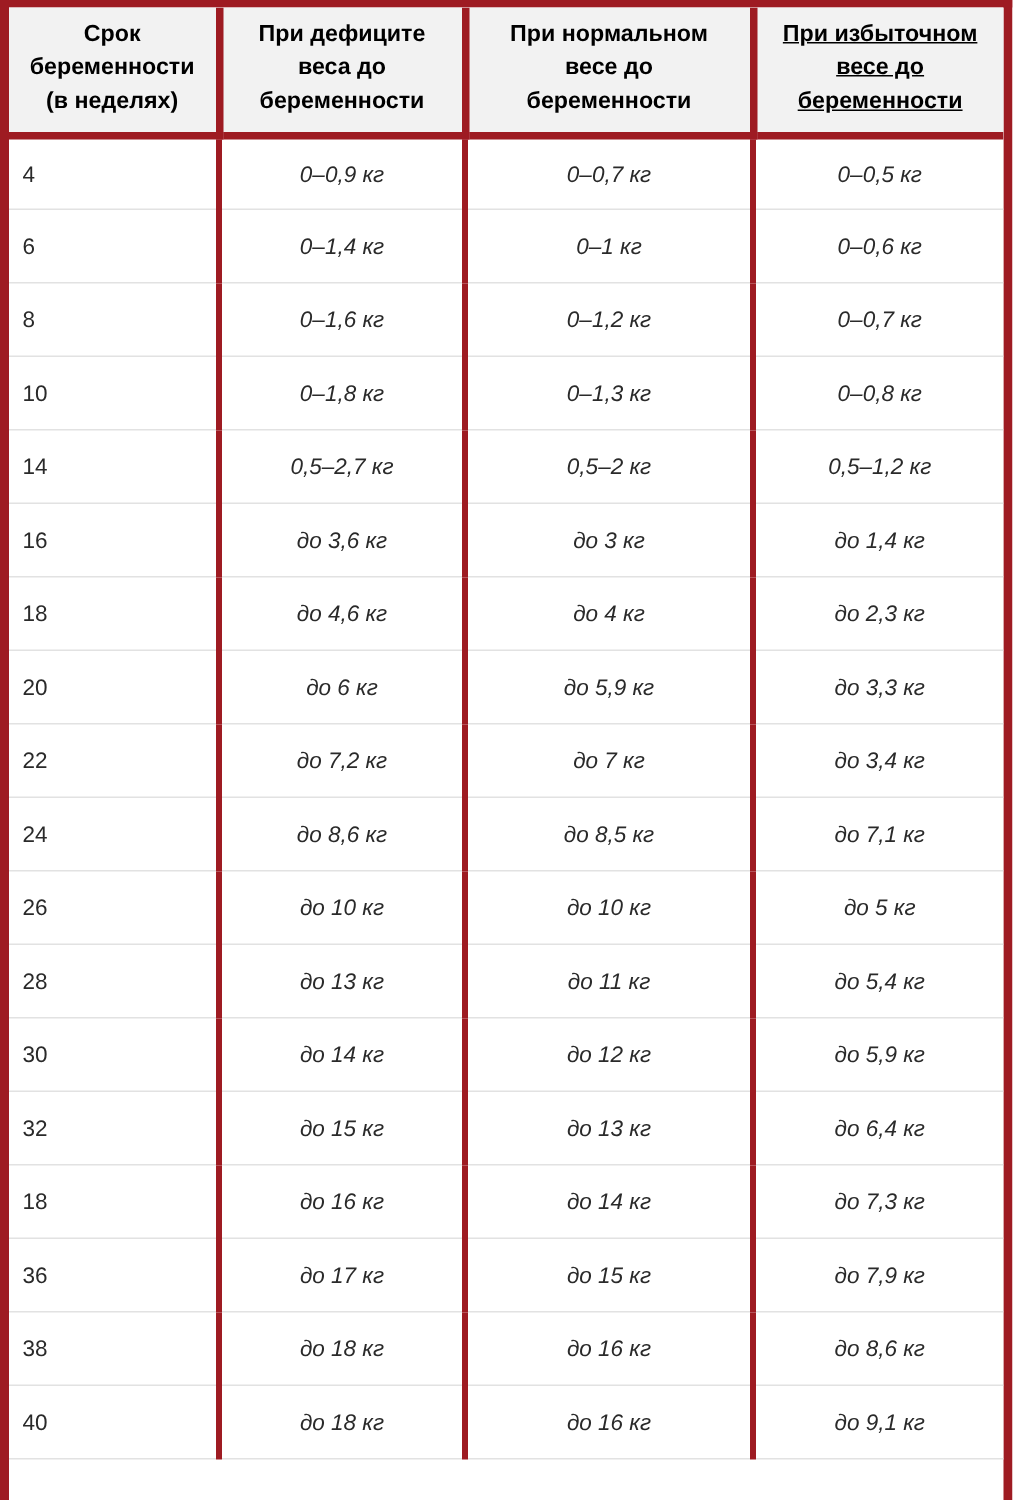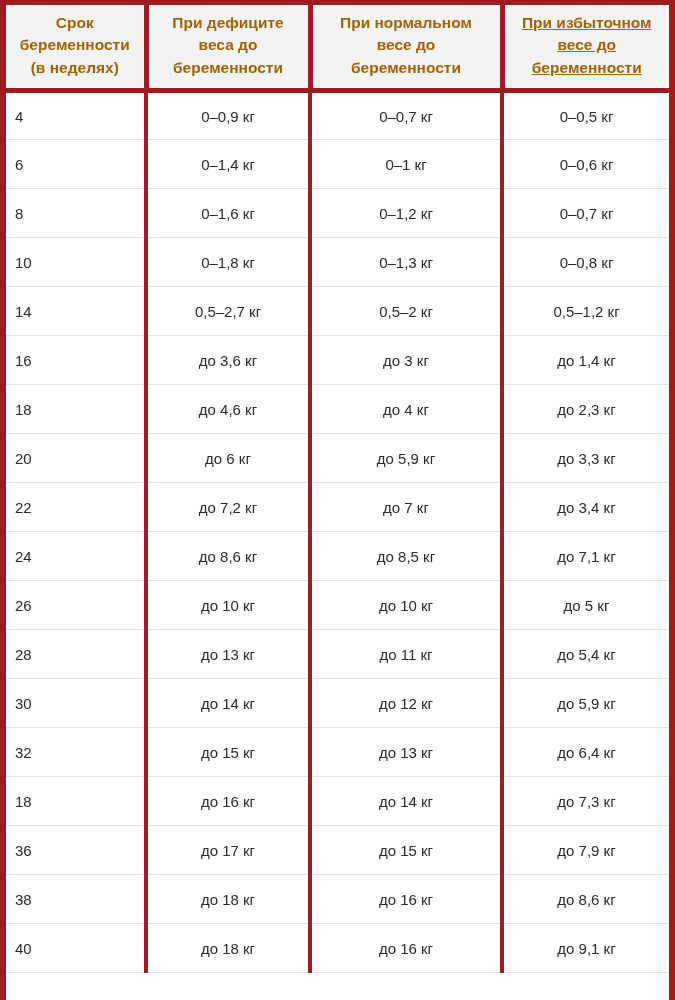--- a/index.html
+++ b/index.html
@@ -31,21 +31,21 @@
     width: 100%;
     table-layout: fixed;
   }
 
   
   thead tr.head-row {
     background: #f2f2f2;
   }
   thead th {
     background: #f2f2f2;
-    color: #a16207;
+    color: #000000;
     font-weight: bold;
     font-size: 15.5px;
     line-height: 1.45;
     text-align: center;
     vertical-align: middle;
     padding: 7px 6px 9px 6px;
     height: 80px;
     box-sizing: border-box;
     border-right: 5px solid #9e1b22;
     border-bottom: 5px solid #9e1b22;
@@ -66,20 +66,21 @@
     white-space: nowrap;
   }
   tbody td:last-child { border-right: none; }
 
   tbody td.week {
     text-align: left;
     padding-left: 9px;
   }
   tbody td.val {
     text-align: center;
+    font-style: italic;
   }
 
   
   col.c0 { width: 140px; }
   col.c1 { width: 164px; }
   col.c2 { width: 192px; }
   col.c3 { width: 167px; }
 </style>
 </head>
 <body>

